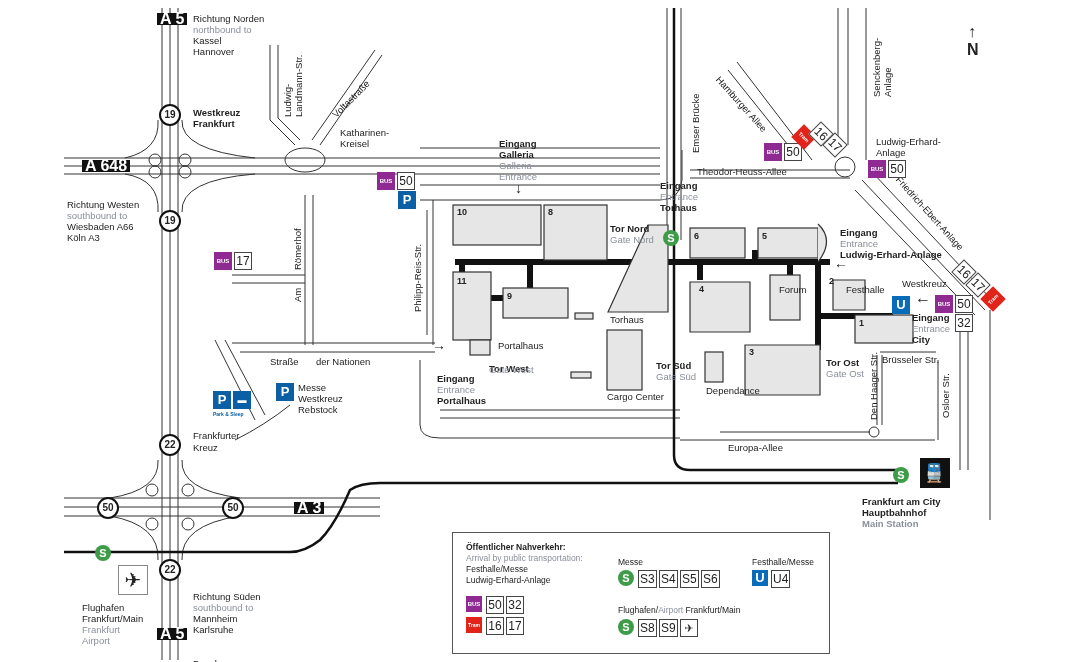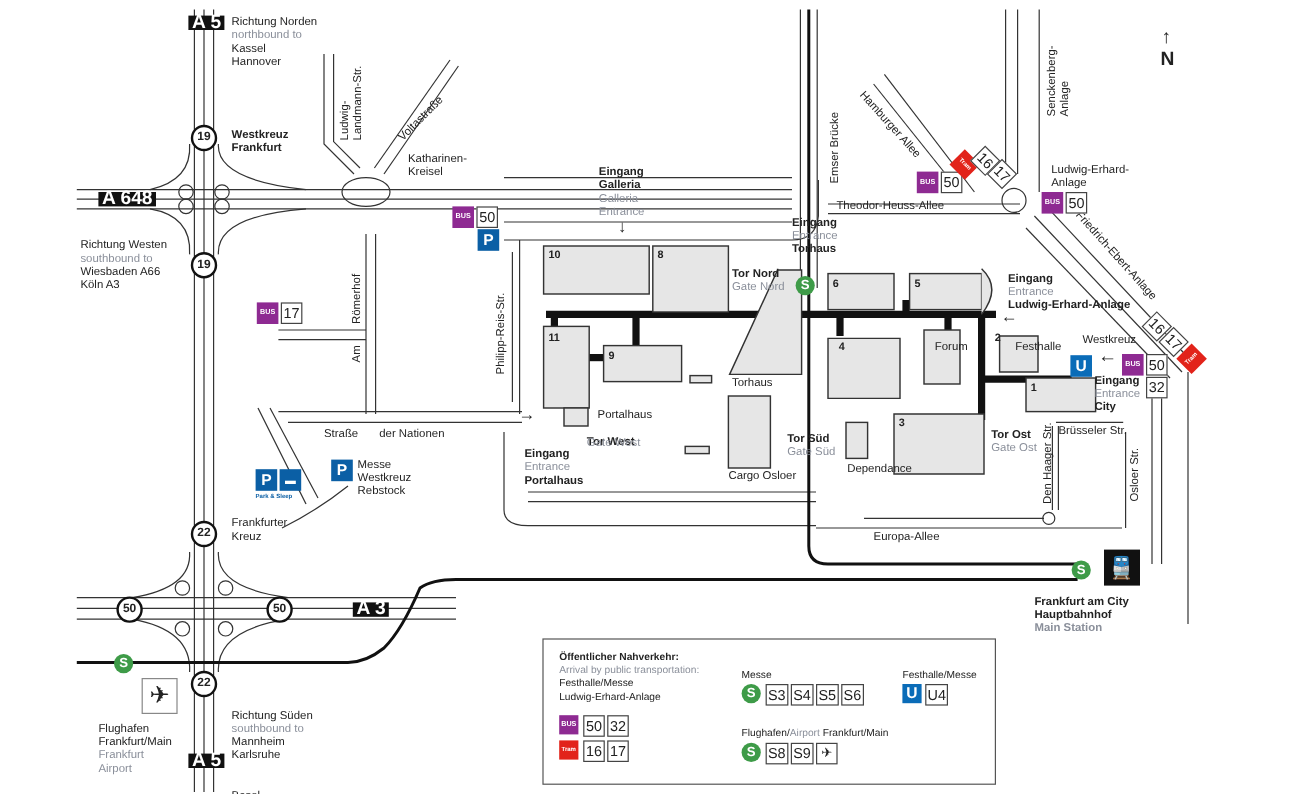--- a/index.html
+++ b/index.html
@@ -233,21 +233,21 @@
 <div class="bnum" style="left:507px;top:291px;">9</div>
 <div class="bnum" style="left:694px;top:231px;">6</div>
 <div class="bnum" style="left:762px;top:231px;">5</div>
 <div class="bnum" style="left:699px;top:284px;">4</div>
 <div class="bnum" style="left:829px;top:276px;">2</div>
 <div class="bnum" style="left:859px;top:318px;">1</div>
 <div class="bnum" style="left:749px;top:347px;">3</div>
 
 <div class="lbl" style="left:498px;top:340px;">Portalhaus</div>
 <div class="lbl" style="left:610px;top:314px;">Torhaus</div>
-<div class="lbl" style="left:607px;top:391px;">Cargo Osloer</div>
+<div class="lbl" style="left:607px;top:391px;">Cargo Center</div>
 <div class="lbl" style="left:706px;top:385px;">Dependance</div>
 <div class="lbl" style="left:779px;top:284px;">Forum</div>
 <div class="lbl" style="left:846px;top:284px;">Festhalle</div>
 <div class="lbl" style="left:902px;top:278px;">Westkreuz</div>
 
 <div>
   <div class="lbl b" style="left:499px;top:138px;">Eingang</div>
   <div class="lbl b" style="left:499px;top:149px;">Galleria</div>
   <div class="lbl g" style="left:499px;top:160px;">Galleria</div>
   <div class="lbl g" style="left:499px;top:171px;">Entrance</div>

